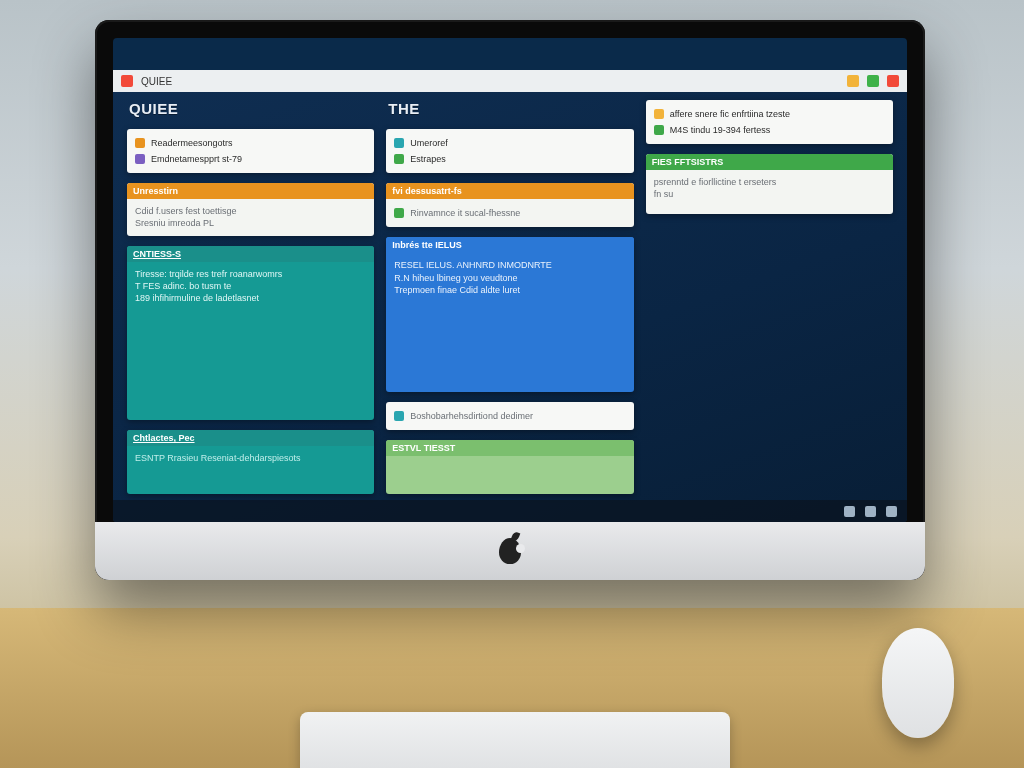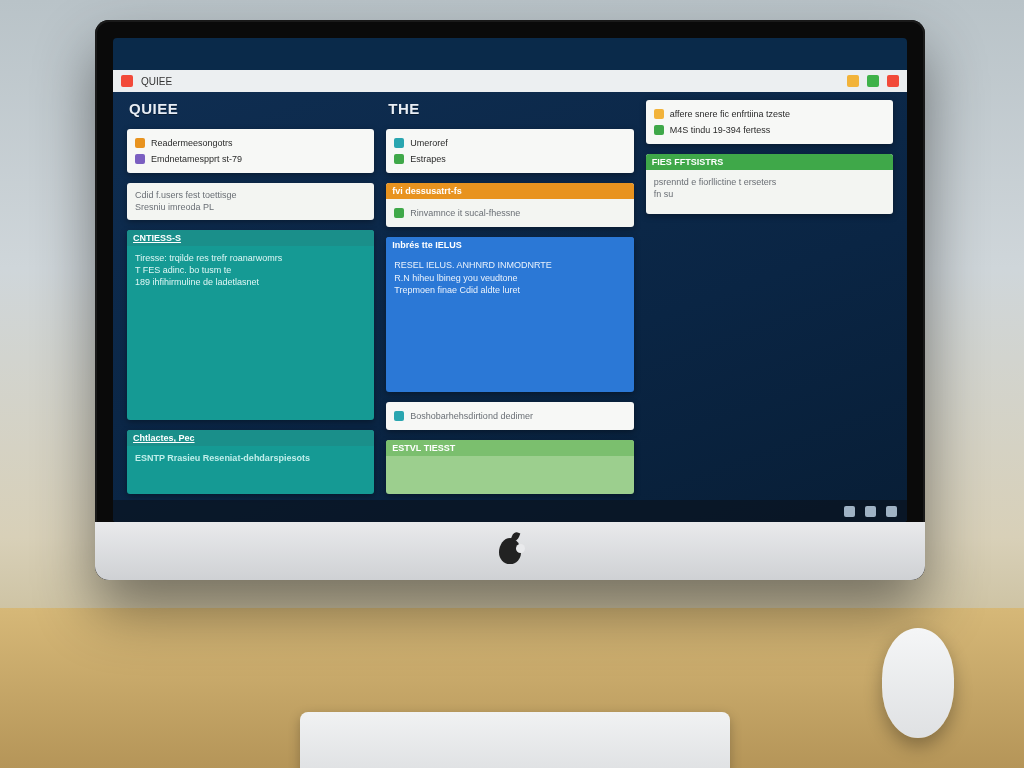--- a/index.html
+++ b/index.html
@@ -32,21 +32,21 @@
   .row{display:flex;align-items:center;gap:6px;padding:2px 0;}
   .chip{width:10px;height:10px;border-radius:2px;display:inline-block;}
   .muted{color:#6a6f75;}
 
   .h-orange{background:#e8931f;}
   .h-green{background:#3fa849;}
   .h-blue{background:#2b78d6;}
   .h-ltgreen{background:#7bbf6e;}
   .h-teal{background:#1a8f8a;text-decoration:underline;}
   .bg-teal{background:#159a94;color:#dff7f5;}
-  .bg-teal .muted{color:#bfeeea;font-weight:bold;}
+  .bg-teal .muted{color:#bfeeea;}
   .bg-blue{background:#2b78d6;color:#eaf2fc;}
   .bg-ltgreen{background:#9ccf8e;}
   .bg-white{background:#f7f8f6;}
 
   .taskbar{position:absolute;left:0;right:0;bottom:0;height:22px;background:rgba(10,20,32,.72);display:flex;align-items:center;justify-content:flex-end;gap:10px;padding:0 10px;}
   .tb-ico{width:11px;height:11px;background:#9fb2c4;border-radius:2px;}
 
   
   .kbd{position:absolute;left:300px;bottom:-4px;width:430px;height:60px;background:linear-gradient(#f1f2f3,#dfe1e3);border-radius:8px 8px 0 0;box-shadow:0 4px 12px rgba(0,0,0,.25);}
   .mouse{position:absolute;right:70px;bottom:30px;width:72px;height:110px;background:linear-gradient(#f5f6f7,#dfe1e3);border-radius:40px/56px;box-shadow:0 8px 18px rgba(0,0,0,.3);}
@@ -82,20 +82,23 @@
                     <span>Readermeesongotrs</span>
                   </div>
                 <div class="row">
                     <span class="chip" style="background:#7b5fc1"></span>
                     <span>Emdnetamespprt st-79</span>
                   </div>
               </div>
             </div>
 
             <div class="card">
+              <div class="hdr h-orange">
+                  <span>Unresstirn</span>
+                </div>
               <div class="body">
                 <div class="muted">Cdid f.users fest toettisge</div>
                 <div class="muted">Sresniu imreoda PL</div>
               </div>
             </div>
 
             <div class="card bg-teal" style="flex:1">
               <div class="hdr h-teal">
                   <span>CNTIESS-S</span>
                 </div>

